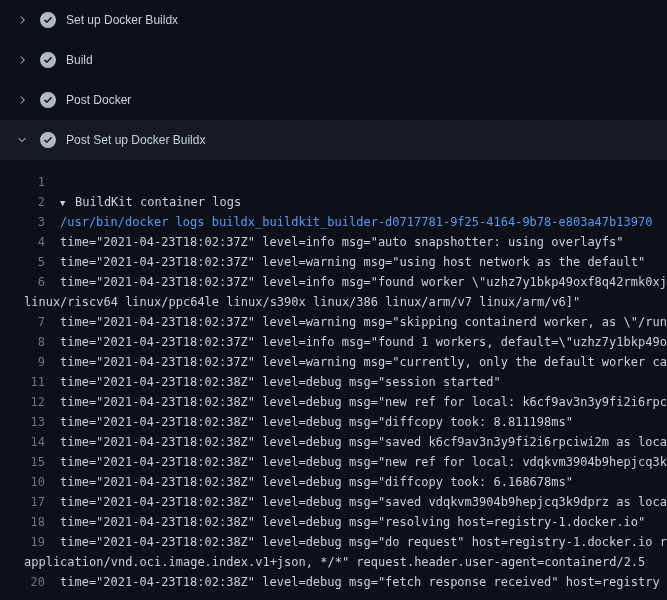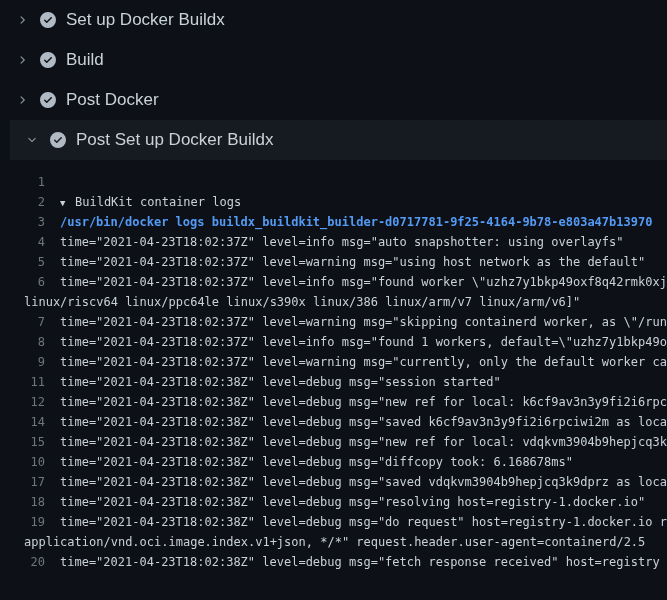--- a/index.html
+++ b/index.html
@@ -6,41 +6,41 @@
   body{background:var(--background,#0d1117);}
   .viewport{
     width:667px;height:600px;overflow:hidden;
     background:var(--background,#0d1117);
   }
   
   .step{
     display:flex;align-items:center;height:40px;padding:0 16px;
     color:var(--header-text,#c9d1d9);cursor:pointer;user-select:none;
   }
-  .step.expanded{background:var(--expanded-header-bg,#161b22);margin-left:10px;}
+  .step.expanded{background:var(--expanded-header-bg,#161b22);}
   .chev{
     width:16px;display:flex;align-items:center;
     color:var(--chevron,#8b949e);margin-right:8px;flex:none;
   }
   .chk{display:flex;align-items:center;color:var(--check-icon,#b1bac4);margin-right:10px;flex:none;}
-  .lbl{font-family:"Liberation Sans",sans-serif;font-size:17px;}
+  .lbl{font-family:"Liberation Sans",sans-serif;font-size:12px;}
   
   .log{padding-top:12px;}
   .log-line{
     position:relative;height:20px;line-height:20px;padding-left:60px;
     font-family:"DejaVu Sans Mono","Liberation Mono",monospace;font-size:12px;
     color:var(--log-text,#c9d1d9);white-space:pre;overflow:hidden;
   }
   .log-line.cont{padding-left:24px;}
   .num{
     position:absolute;left:0;top:0;width:45px;text-align:right;
     color:var(--line-number,#6e7681);cursor:pointer;
   }
   .caret{display:inline-block;width:15px;font-size:9px;}
-  .txt.command{color:var(--command-link,#539bf5);font-weight:700;cursor:pointer;}
+  .txt.command{color:var(--command-link,#539bf5);font-weight:400;cursor:pointer;}
   .txt.group{cursor:pointer;}
 </style>
 </head>
 <body>
 
 <div class="viewport">
   <div>
       <div class="step">
         <span class="chev">
           <svg width="12" height="12" viewBox="0 0 16 16" fill="currentColor" aria-hidden="true">
@@ -100,20 +100,21 @@
       <div class="log-line"><span class="num">3</span><span class="txt command">/usr/bin/docker logs buildx_buildkit_builder-d0717781-9f25-4164-9b78-e803a47b13970</span></div>
       <div class="log-line"><span class="num">4</span><span class="txt plain">time="2021-04-23T18:02:37Z" level=info msg="auto snapshotter: using overlayfs"</span></div>
       <div class="log-line"><span class="num">5</span><span class="txt plain">time="2021-04-23T18:02:37Z" level=warning msg="using host network as the default"</span></div>
       <div class="log-line"><span class="num">6</span><span class="txt plain">time="2021-04-23T18:02:37Z" level=info msg="found worker \"uzhz7y1bkp49oxf8q42rmk0xj</span></div>
       <div class="log-line cont"><span class="txt plain">linux/riscv64 linux/ppc64le linux/s390x linux/386 linux/arm/v7 linux/arm/v6]"</span></div>
       <div class="log-line"><span class="num">7</span><span class="txt plain">time="2021-04-23T18:02:37Z" level=warning msg="skipping containerd worker, as \"/run</span></div>
       <div class="log-line"><span class="num">8</span><span class="txt plain">time="2021-04-23T18:02:37Z" level=info msg="found 1 workers, default=\"uzhz7y1bkp49o</span></div>
       <div class="log-line"><span class="num">9</span><span class="txt plain">time="2021-04-23T18:02:37Z" level=warning msg="currently, only the default worker ca</span></div>
       <div class="log-line"><span class="num">11</span><span class="txt plain">time="2021-04-23T18:02:38Z" level=debug msg="session started"</span></div>
       <div class="log-line"><span class="num">12</span><span class="txt plain">time="2021-04-23T18:02:38Z" level=debug msg="new ref for local: k6cf9av3n3y9fi2i6rpc</span></div>
+      <div class="log-line"><span class="num">13</span><span class="txt plain">time="2021-04-23T18:02:38Z" level=debug msg="diffcopy took: 8.811198ms"</span></div>
       <div class="log-line"><span class="num">14</span><span class="txt plain">time="2021-04-23T18:02:38Z" level=debug msg="saved k6cf9av3n3y9fi2i6rpciwi2m as loca</span></div>
       <div class="log-line"><span class="num">15</span><span class="txt plain">time="2021-04-23T18:02:38Z" level=debug msg="new ref for local: vdqkvm3904b9hepjcq3k</span></div>
       <div class="log-line"><span class="num">10</span><span class="txt plain">time="2021-04-23T18:02:38Z" level=debug msg="diffcopy took: 6.168678ms"</span></div>
       <div class="log-line"><span class="num">17</span><span class="txt plain">time="2021-04-23T18:02:38Z" level=debug msg="saved vdqkvm3904b9hepjcq3k9dprz as loca</span></div>
       <div class="log-line"><span class="num">18</span><span class="txt plain">time="2021-04-23T18:02:38Z" level=debug msg="resolving host=registry-1.docker.io"</span></div>
       <div class="log-line"><span class="num">19</span><span class="txt plain">time="2021-04-23T18:02:38Z" level=debug msg="do request" host=registry-1.docker.io r</span></div>
       <div class="log-line cont"><span class="txt plain">application/vnd.oci.image.index.v1+json, */*" request.header.user-agent=containerd/2.5</span></div>
       <div class="log-line"><span class="num">20</span><span class="txt plain">time="2021-04-23T18:02:38Z" level=debug msg="fetch response received" host=registry</span></div>
     </div>
 </div>

